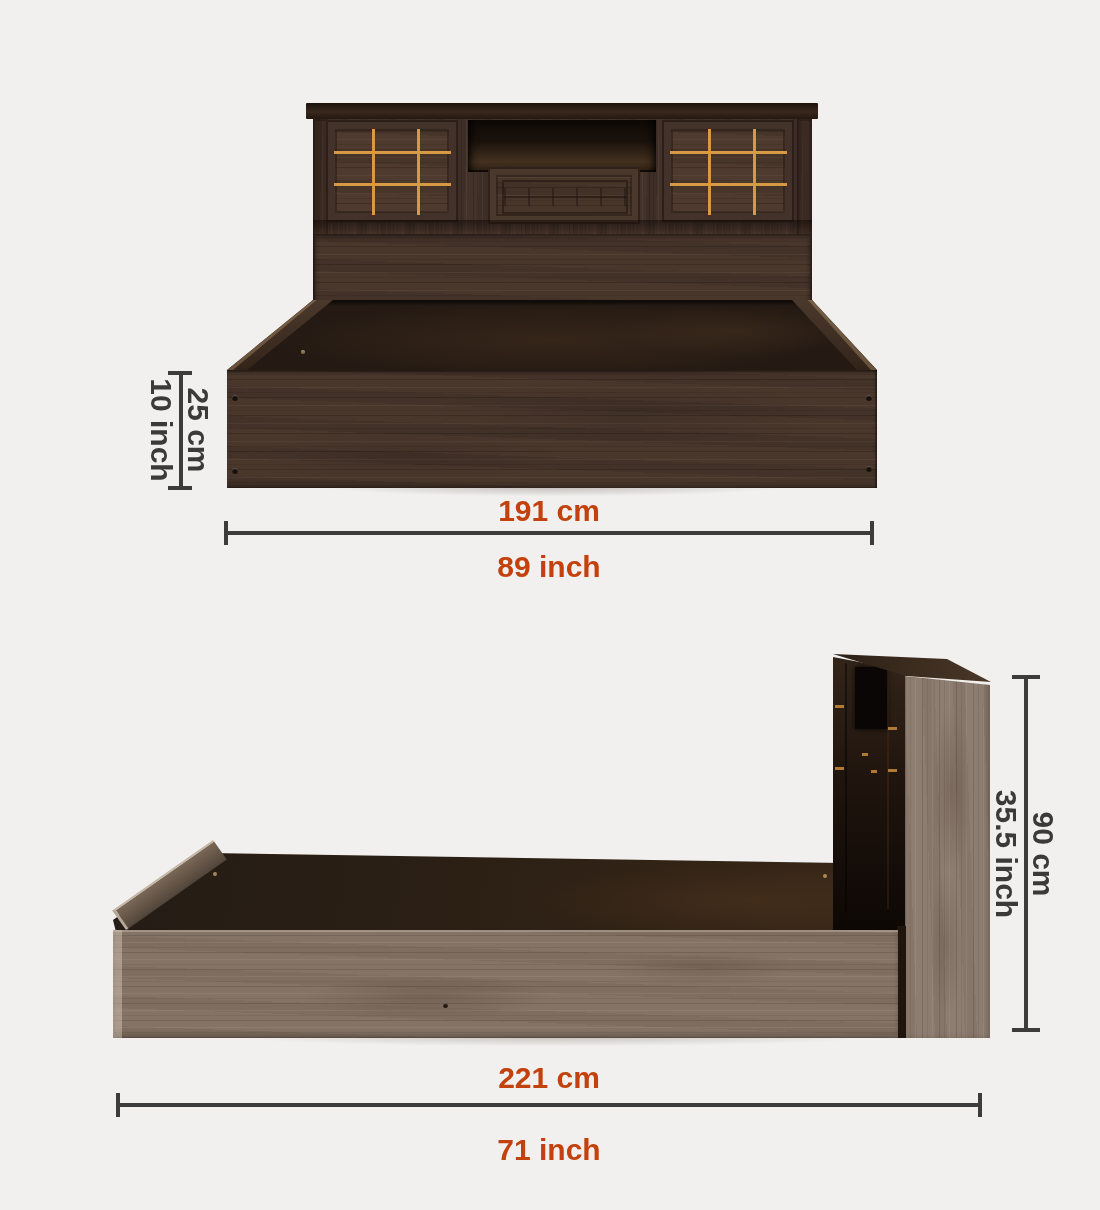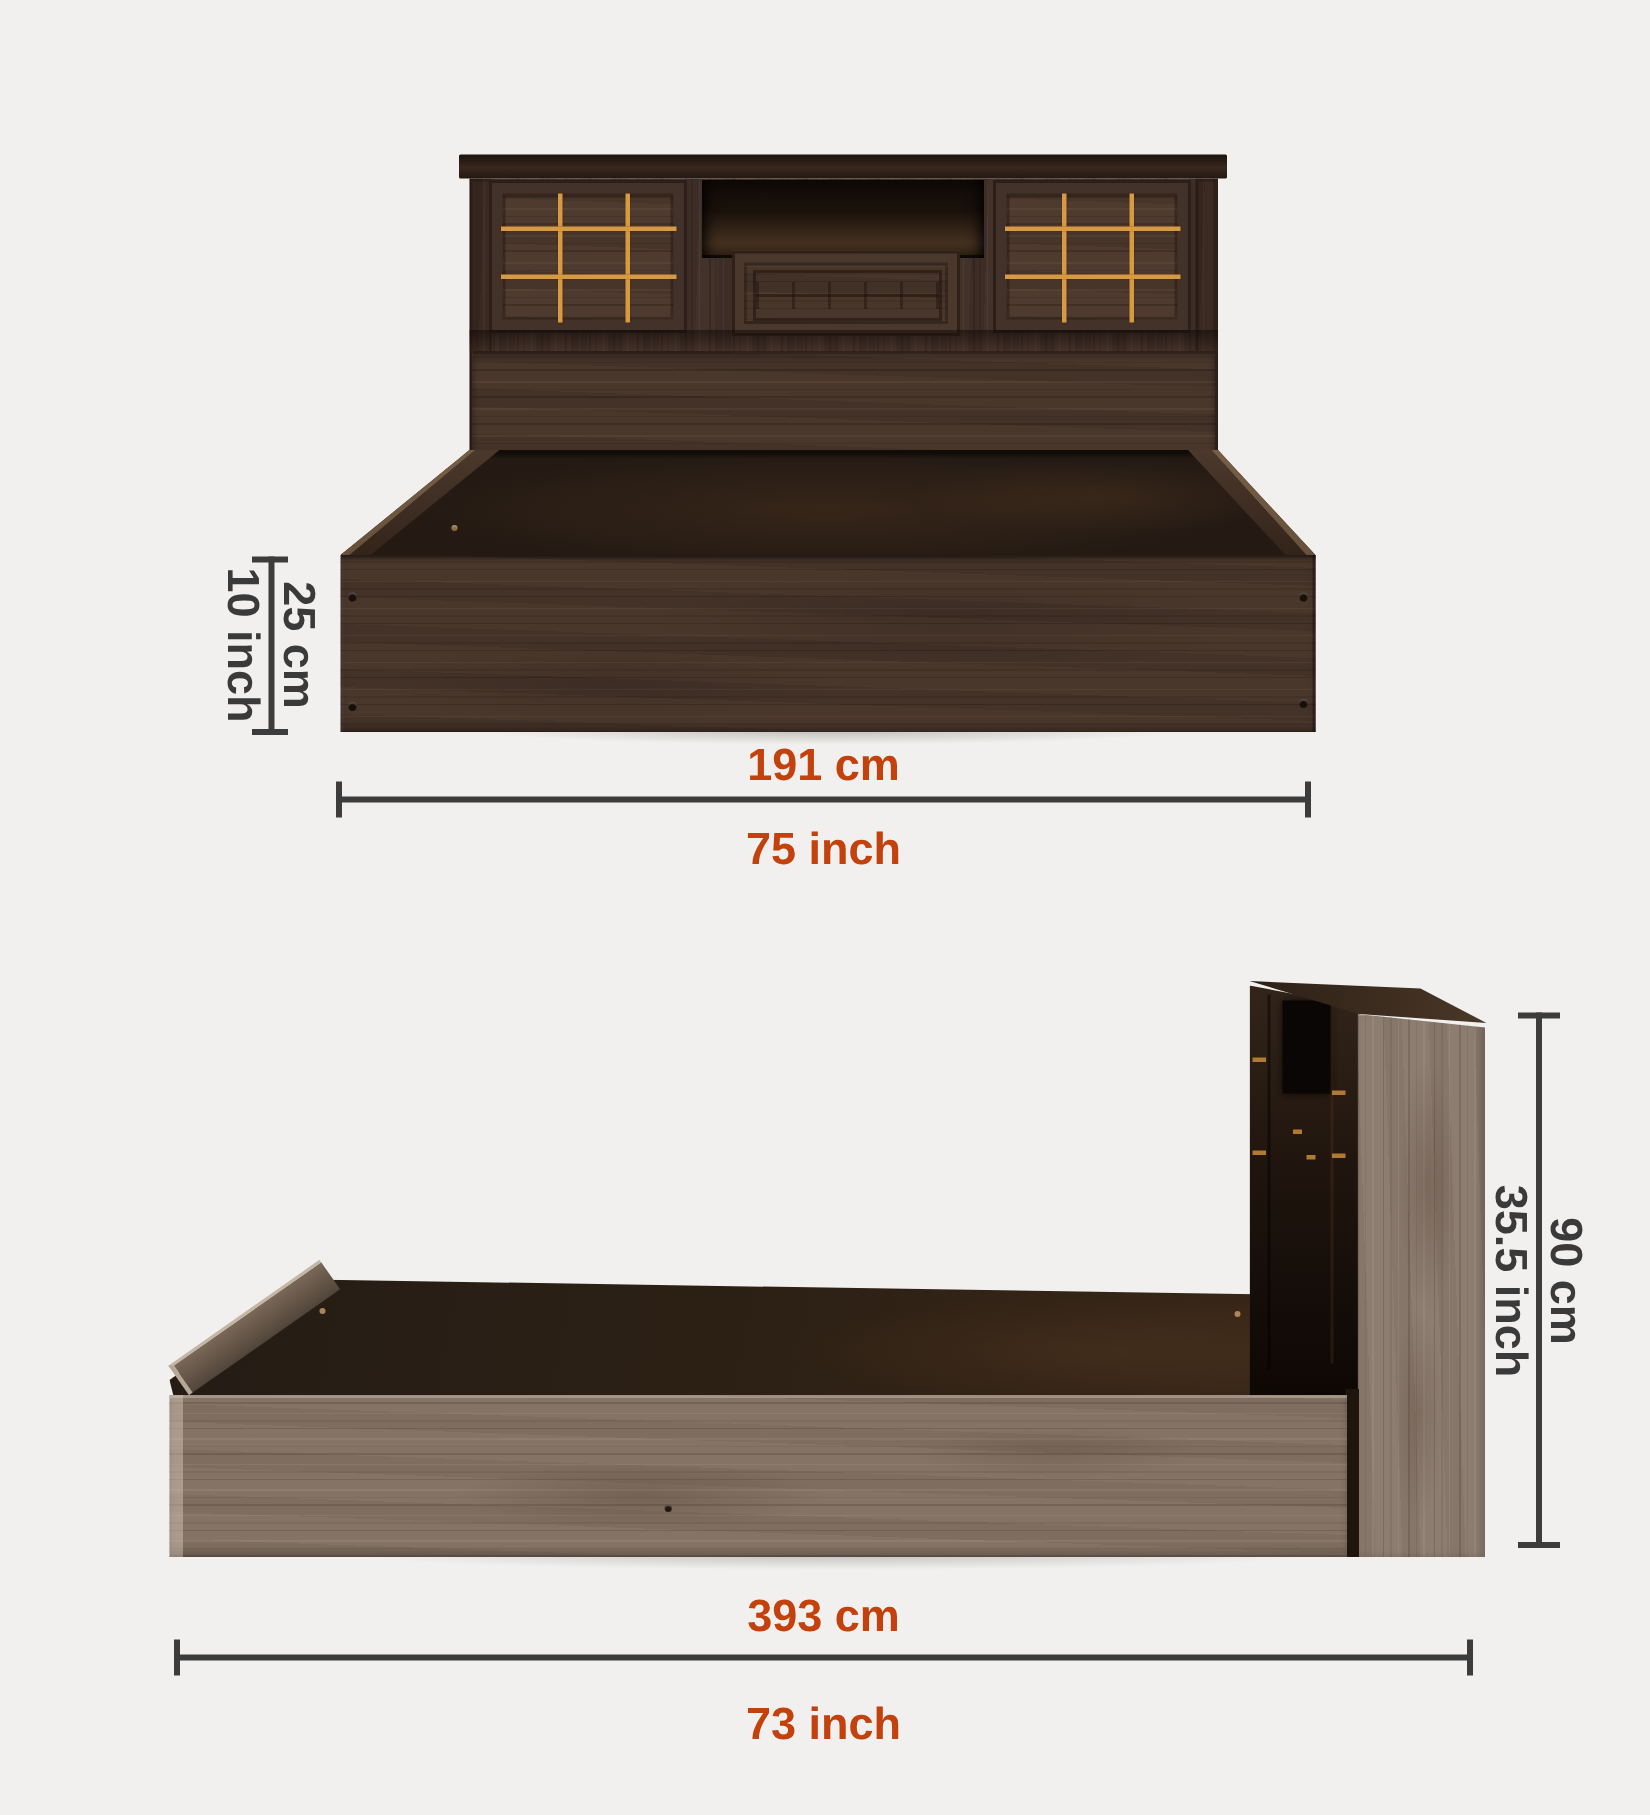--- a/index.html
+++ b/index.html
@@ -153,21 +153,21 @@
     <div class="dimcap" style="left:168px;top:486px;width:24px;height:4px;"></div>
     <div class="vlabel" style="left:198px;top:430px;">25 cm</div>
     <div class="vlabel" style="left:161px;top:430px;">10 inch</div>
   </div>
 
   <div>
     <div class="dimtext" style="left:224px;top:493px;width:650px;">191 cm</div>
     <div class="dimcap" style="left:224px;top:521px;width:4px;height:24px;"></div>
     <div class="dimline" style="left:224px;top:531px;width:650px;height:4px;"></div>
     <div class="dimcap" style="left:870px;top:521px;width:4px;height:24px;"></div>
-    <div class="dimtext" style="left:224px;top:549px;width:650px;">75 inch</div>
+    <div class="dimtext" style="left:224px;top:549px;width:650px;">89 inch</div>
   </div>
 
   <section>
     <div class="abs sv-deck">
       <div class="sv-deckdot" style="left:103px;top:22px;"></div>
       <div class="sv-deckdot" style="left:713px;top:24px;"></div>
     </div>
     <div class="abs sv-farrail"></div>
 
     <div class="abs sv-headback">
@@ -194,20 +194,20 @@
 
   <div>
     <div class="dimcap" style="left:1012px;top:675px;width:28px;height:4px;"></div>
     <div class="dimline" style="left:1024px;top:675px;width:4px;height:357px;"></div>
     <div class="dimcap" style="left:1012px;top:1028px;width:28px;height:4px;"></div>
     <div class="vlabel" style="left:1043px;top:854px;">90 cm</div>
     <div class="vlabel" style="left:1006px;top:854px;">35.5 inch</div>
   </div>
 
   <div>
-    <div class="dimtext" style="left:116px;top:1060px;width:866px;">393 cm</div>
+    <div class="dimtext" style="left:116px;top:1060px;width:866px;">221 cm</div>
     <div class="dimcap" style="left:116px;top:1093px;width:4px;height:24px;"></div>
     <div class="dimline" style="left:116px;top:1103px;width:866px;height:4px;"></div>
     <div class="dimcap" style="left:978px;top:1093px;width:4px;height:24px;"></div>
-    <div class="dimtext" style="left:116px;top:1132px;width:866px;">73 inch</div>
+    <div class="dimtext" style="left:116px;top:1132px;width:866px;">71 inch</div>
   </div>
 
 </div>
 
 </body></html>

